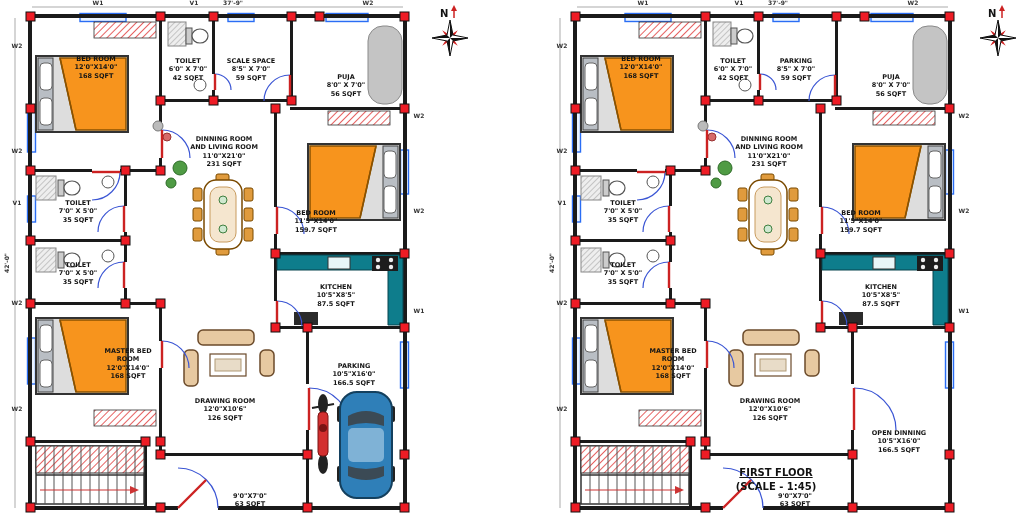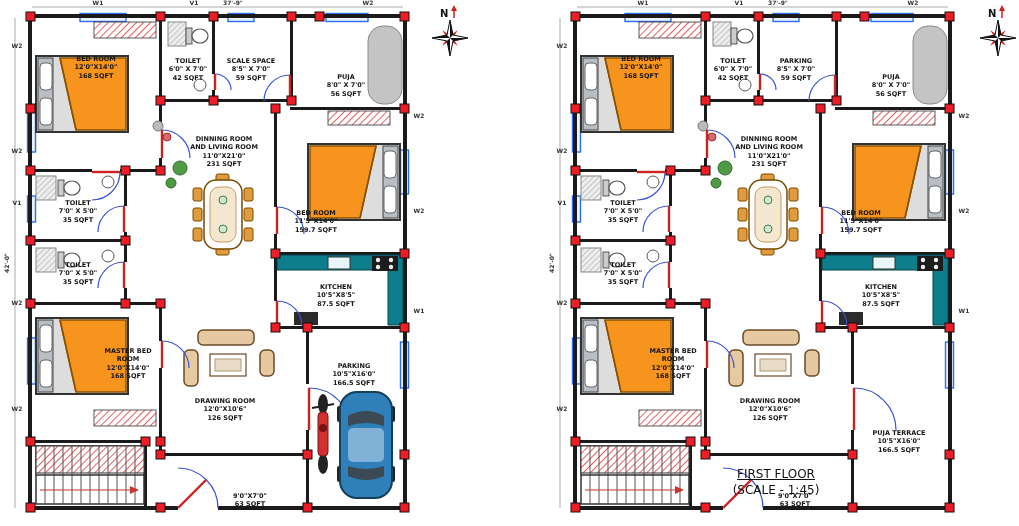--- a/index.html
+++ b/index.html
@@ -9,21 +9,21 @@
   #plan-ground { left:28px; }
   #plan-first  { left:573px; }
   .plan svg { overflow:visible; display:block; }
   .labels { position:absolute; left:0; top:0; width:100%; height:100%; pointer-events:none; }
   .room-label { position:absolute; transform:translate(-50%,-50%); text-align:center;
                 font-size:6.5px; font-weight:bold; color:#161616; line-height:1.3; white-space:nowrap;margin-top:20px; }
   .tag { position:absolute; transform:translate(-50%,-50%); font-size:6px; font-weight:bold;
          color:#333; white-space:nowrap; }
   .tag.rot { transform:translate(-50%,-50%) rotate(-90deg); }
   .caption { position:absolute; left:133px; top:456px; width:140px; text-align:center;
-             font-size:12px; font-weight:normal; color:#111; line-height:1.35; }
+             font-size:10px; font-weight:bold; color:#111; line-height:1.35; }
   .caption .line:first-child { text-decoration:underline; }
   .compass { position:absolute; top:6px; width:36px; height:56px; }
   #compass-1 { left:432px; }
   #compass-2 { left:980px; }
   .compass svg { overflow:visible; }
   .defs-svg { position:absolute; width:0; height:0; }
 </style>
 </head>
 <body>
 
@@ -452,21 +452,21 @@
           <div class="line">ROOM</div>
           <div class="line">12'0"X14'0"</div>
           <div class="line">168 SQFT</div>
         </div>
         <div class="room-label" style="left: 197px; top: 380px;">
           <div class="line">DRAWING ROOM</div>
           <div class="line">12'0"X10'6"</div>
           <div class="line">126 SQFT</div>
         </div>
         <div class="room-label" style="left: 326px; top: 412px;">
-          <div class="line">PUJA TERRACE</div>
+          <div class="line">OPEN DINNING</div>
           <div class="line">10'5"X16'0"</div>
           <div class="line">166.5 SQFT</div>
         </div>
         <div class="room-label" style="left: 222px; top: 470px;">
           <div class="line">9'0"X7'0"</div>
           <div class="line">63 SQFT</div>
         </div>
         <span class="tag" style="left: 70px; top: -8px;">W1</span>
         <span class="tag" style="left: 166px; top: -8px;">V1</span>
         <span class="tag" style="left: 205px; top: -8px;">37'-9"</span>

